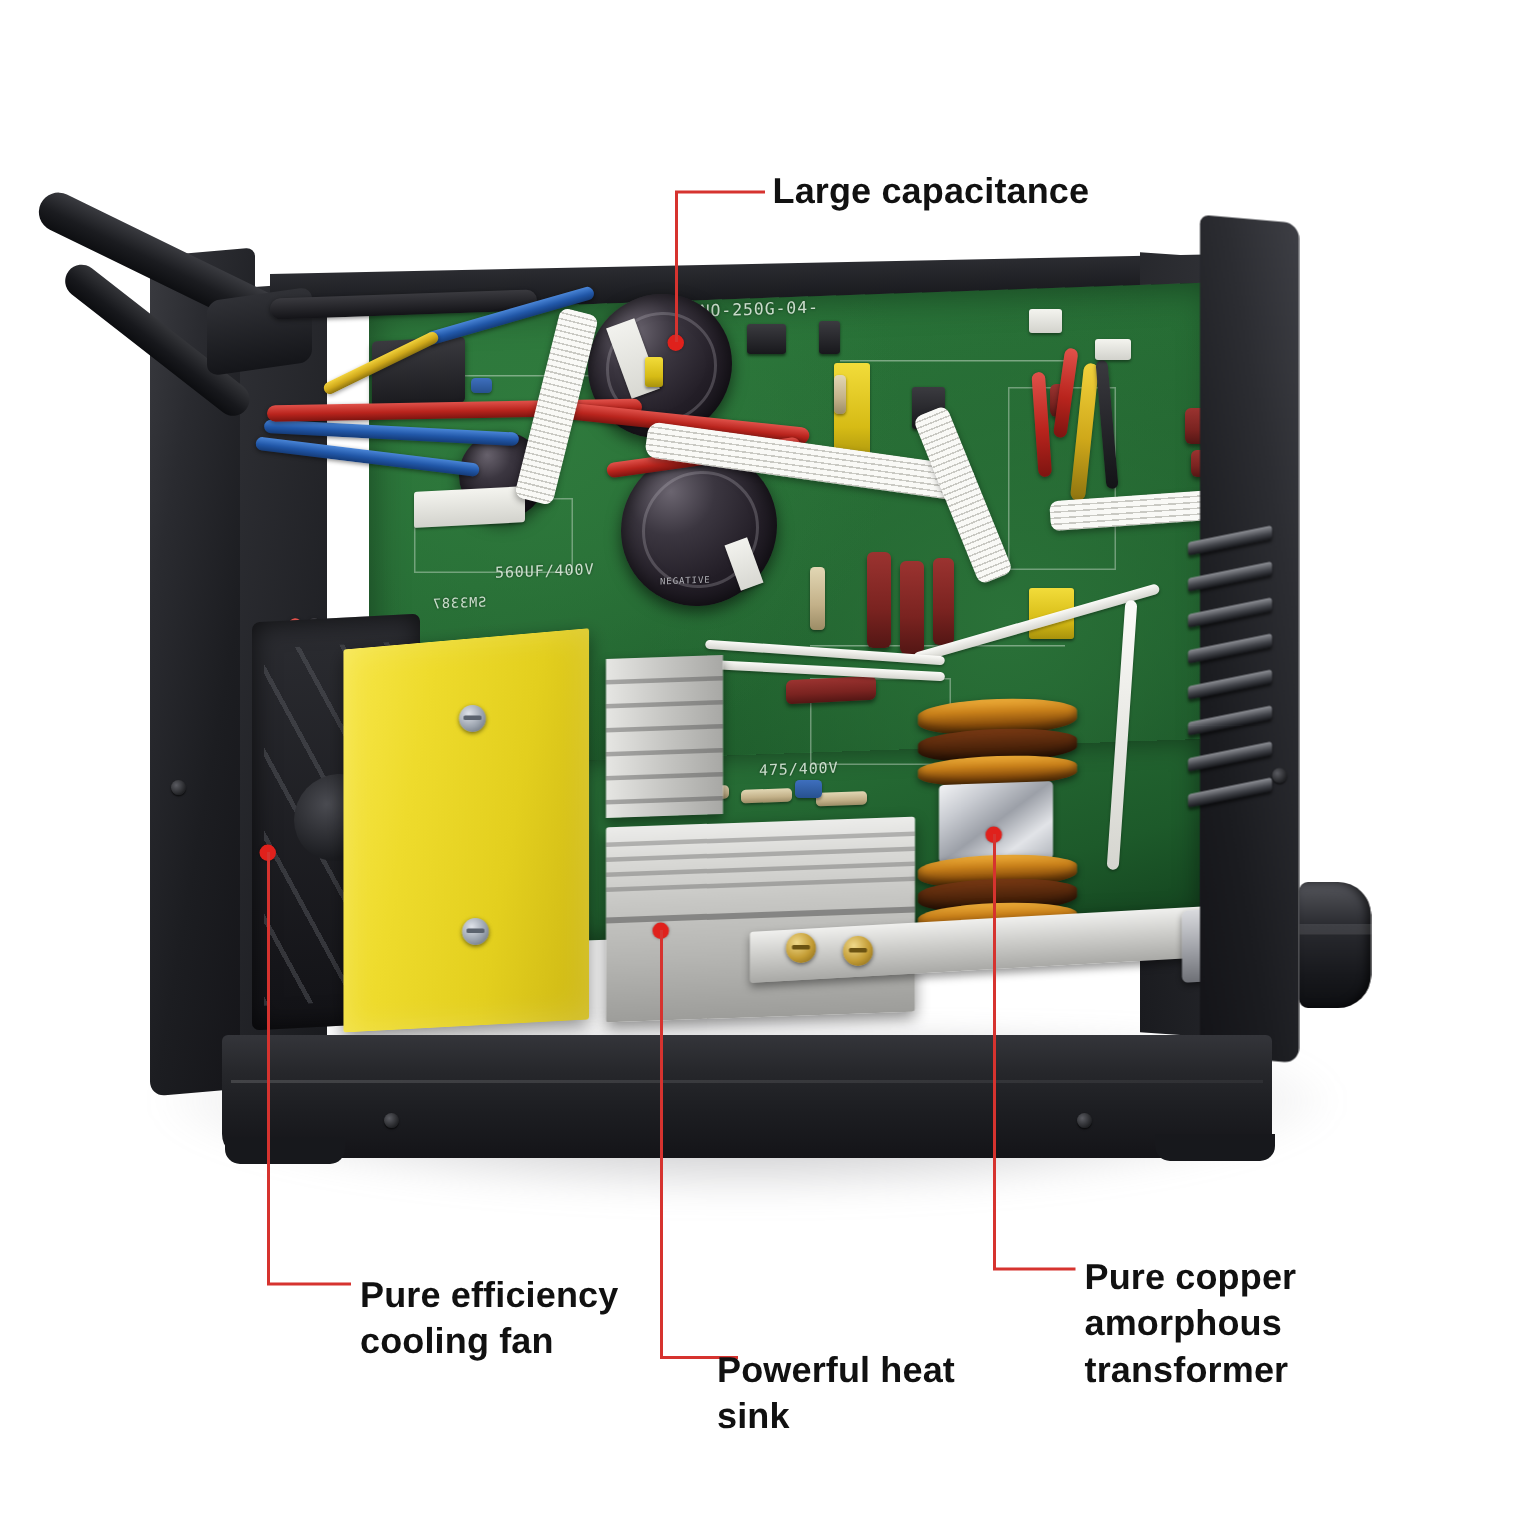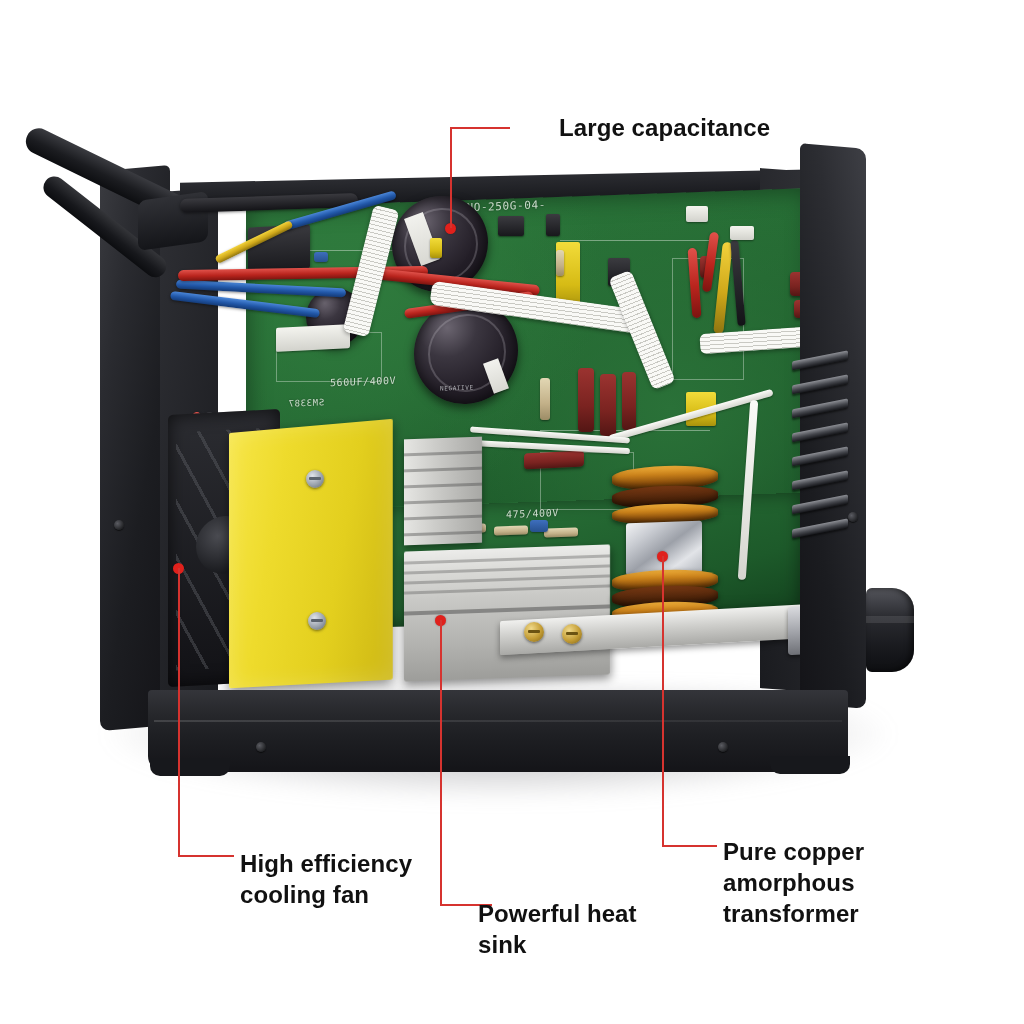--- a/index.html
+++ b/index.html
@@ -391,28 +391,28 @@
     <div class="base-screw" style="left:718px;top:742px;"></div>
     <div class="base-foot" style="left:150px;top:758px;width:80px;height:18px;"></div>
     <div class="base-foot" style="left:770px;top:756px;width:80px;height:18px;"></div>
 
   </div>
 
   <div>
     <div class="dot" style="left:445px;top:223px;"></div>
     <div class="callout-line v" style="left:450px;top:128px;height:100px;"></div>
     <div class="callout-line h" style="left:450px;top:127px;width:60px;"></div>
-    <div class="callout-label" style="left:515px;top:112px;margin-left:44px;">Large capacitance</div>
+    <div class="callout-label" style="left:515px;top:112px;">Large capacitance</div>
   </div>
 
   <div>
     <div class="dot" style="left:173px;top:563px;"></div>
     <div class="callout-line v" style="left:178px;top:568px;height:288px;"></div>
     <div class="callout-line h" style="left:178px;top:855px;width:56px;"></div>
-    <div class="callout-label" style="left:240px;top:848px;">High efficiency
+    <div class="callout-label" style="left:240px;top:848px;">Pure efficiency
 cooling fan</div>
   </div>
 
   <div>
     <div class="dot" style="left:435px;top:615px;"></div>
     <div class="callout-line v" style="left:440px;top:620px;height:285px;"></div>
     <div class="callout-line h" style="left:440px;top:904px;width:52px;"></div>
     <div class="callout-label" style="left:478px;top:898px;">Powerful heat
 sink</div>
   </div>

